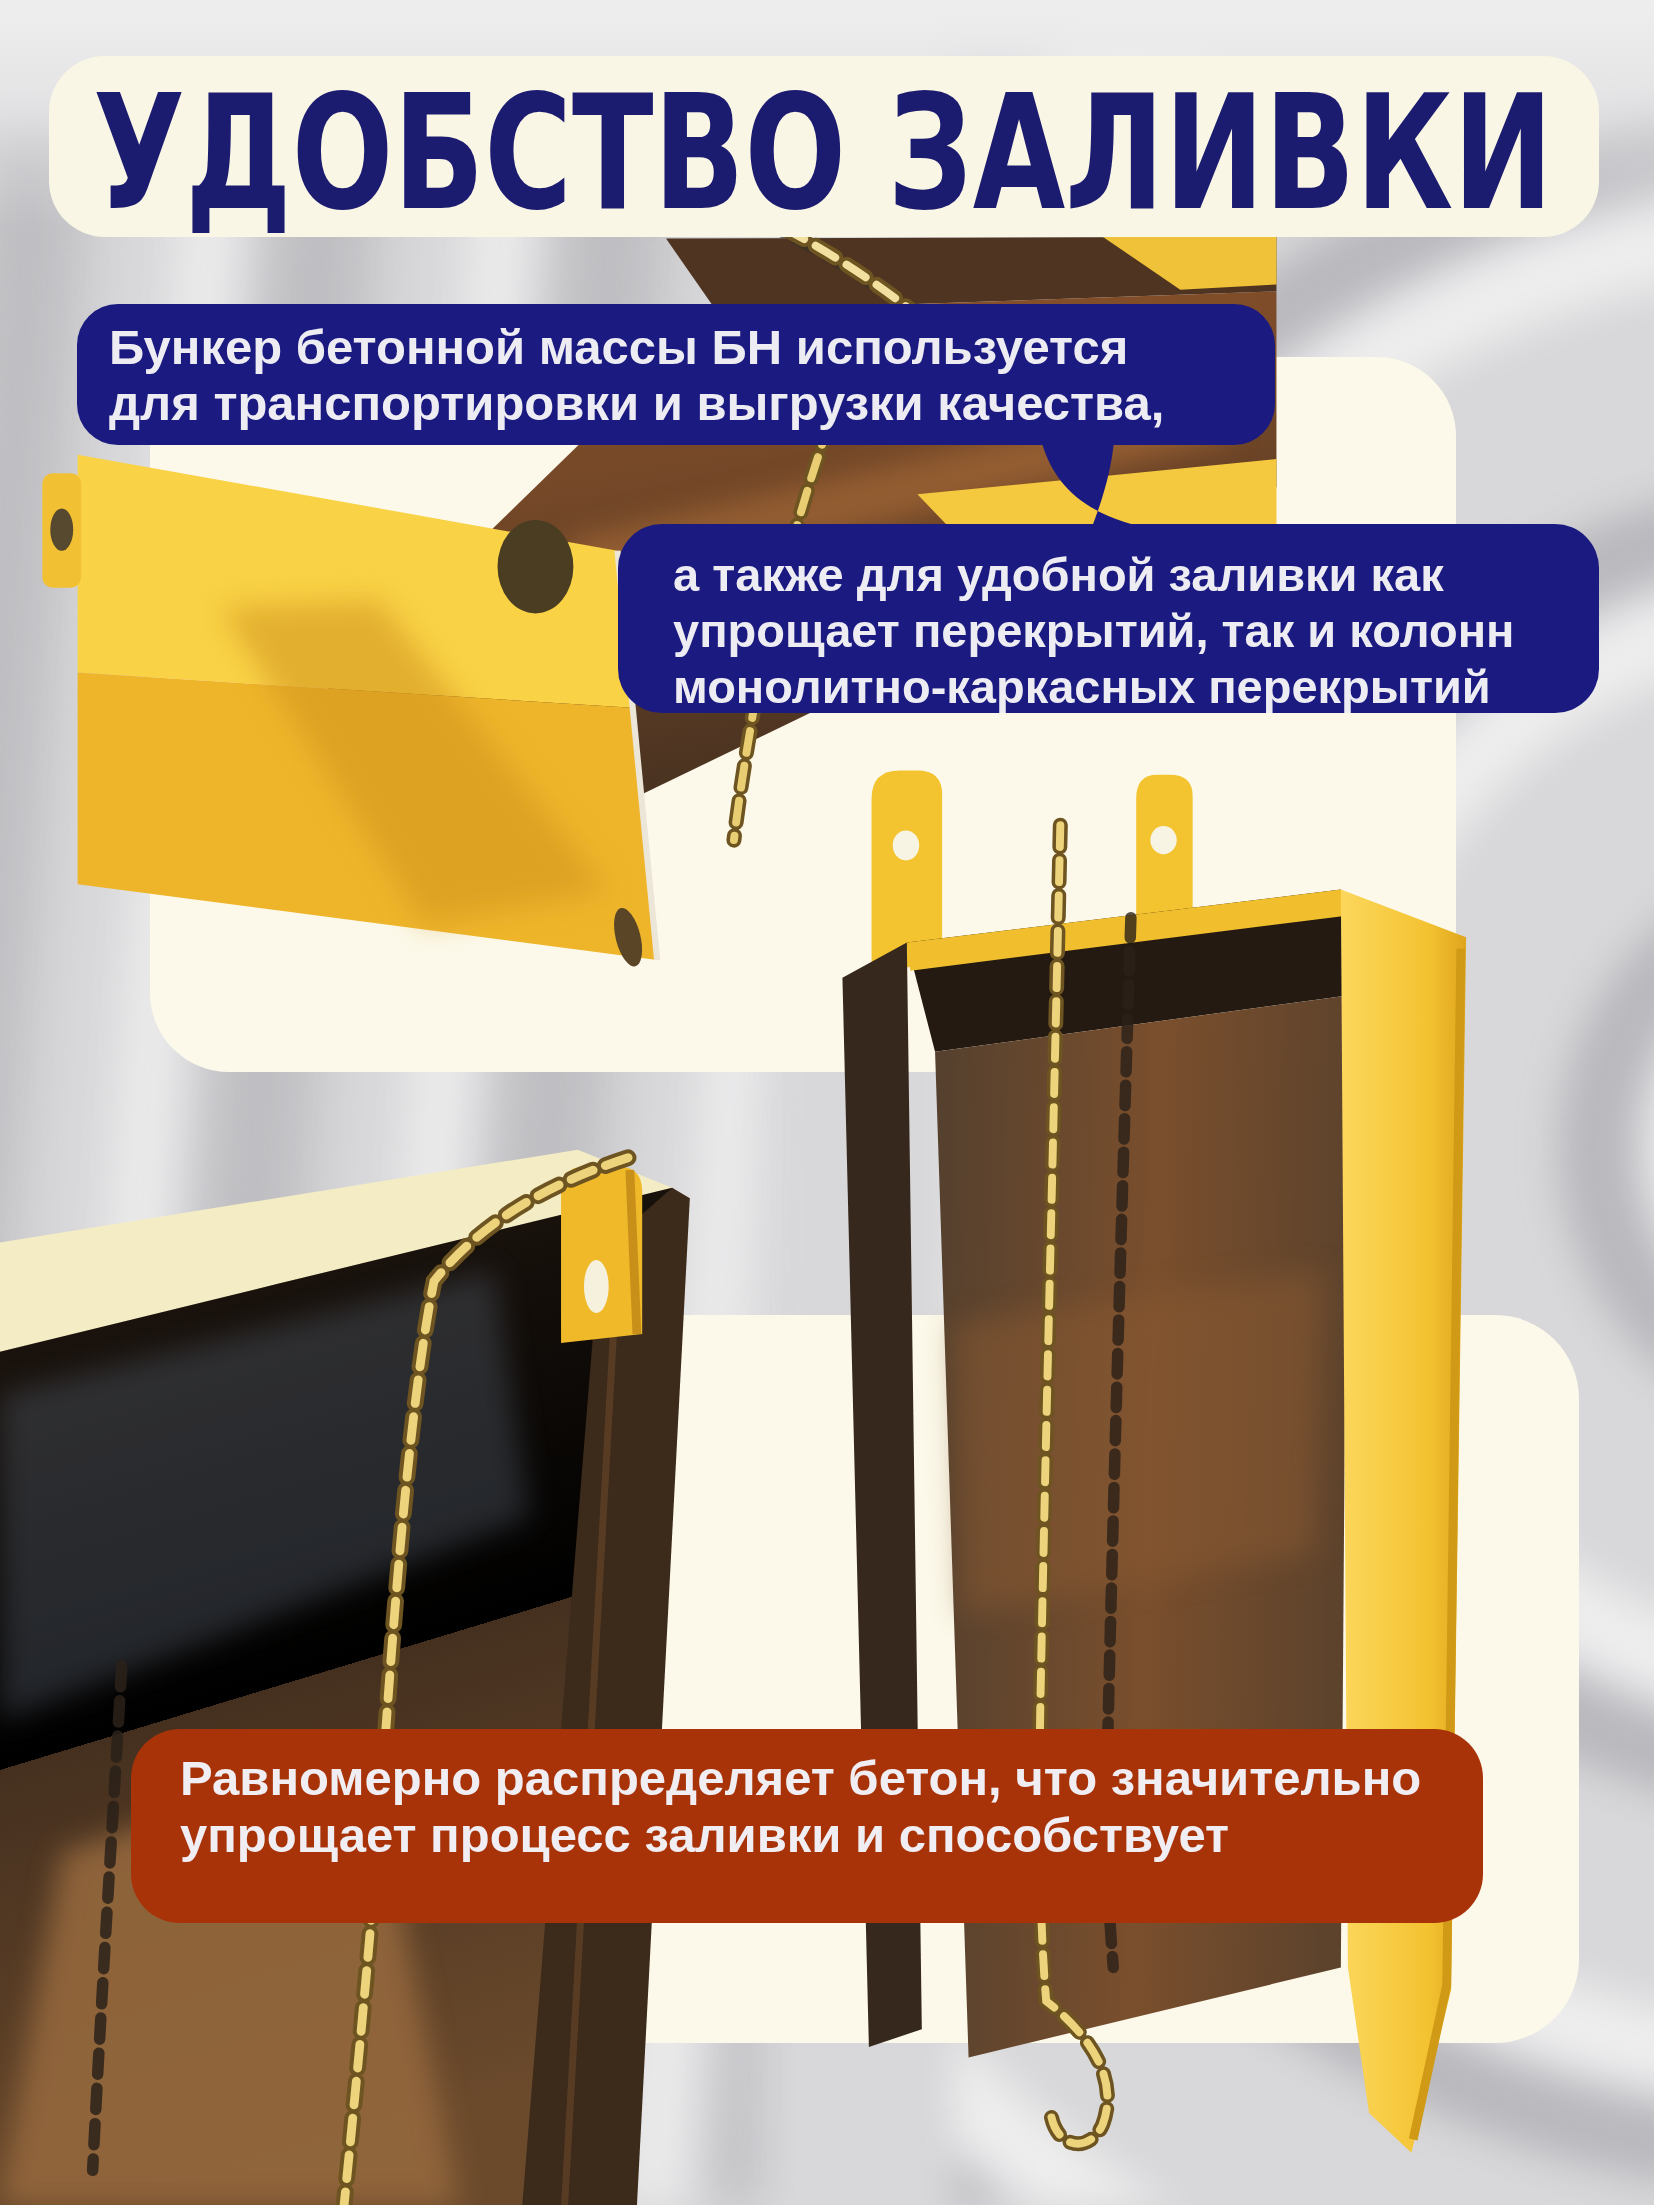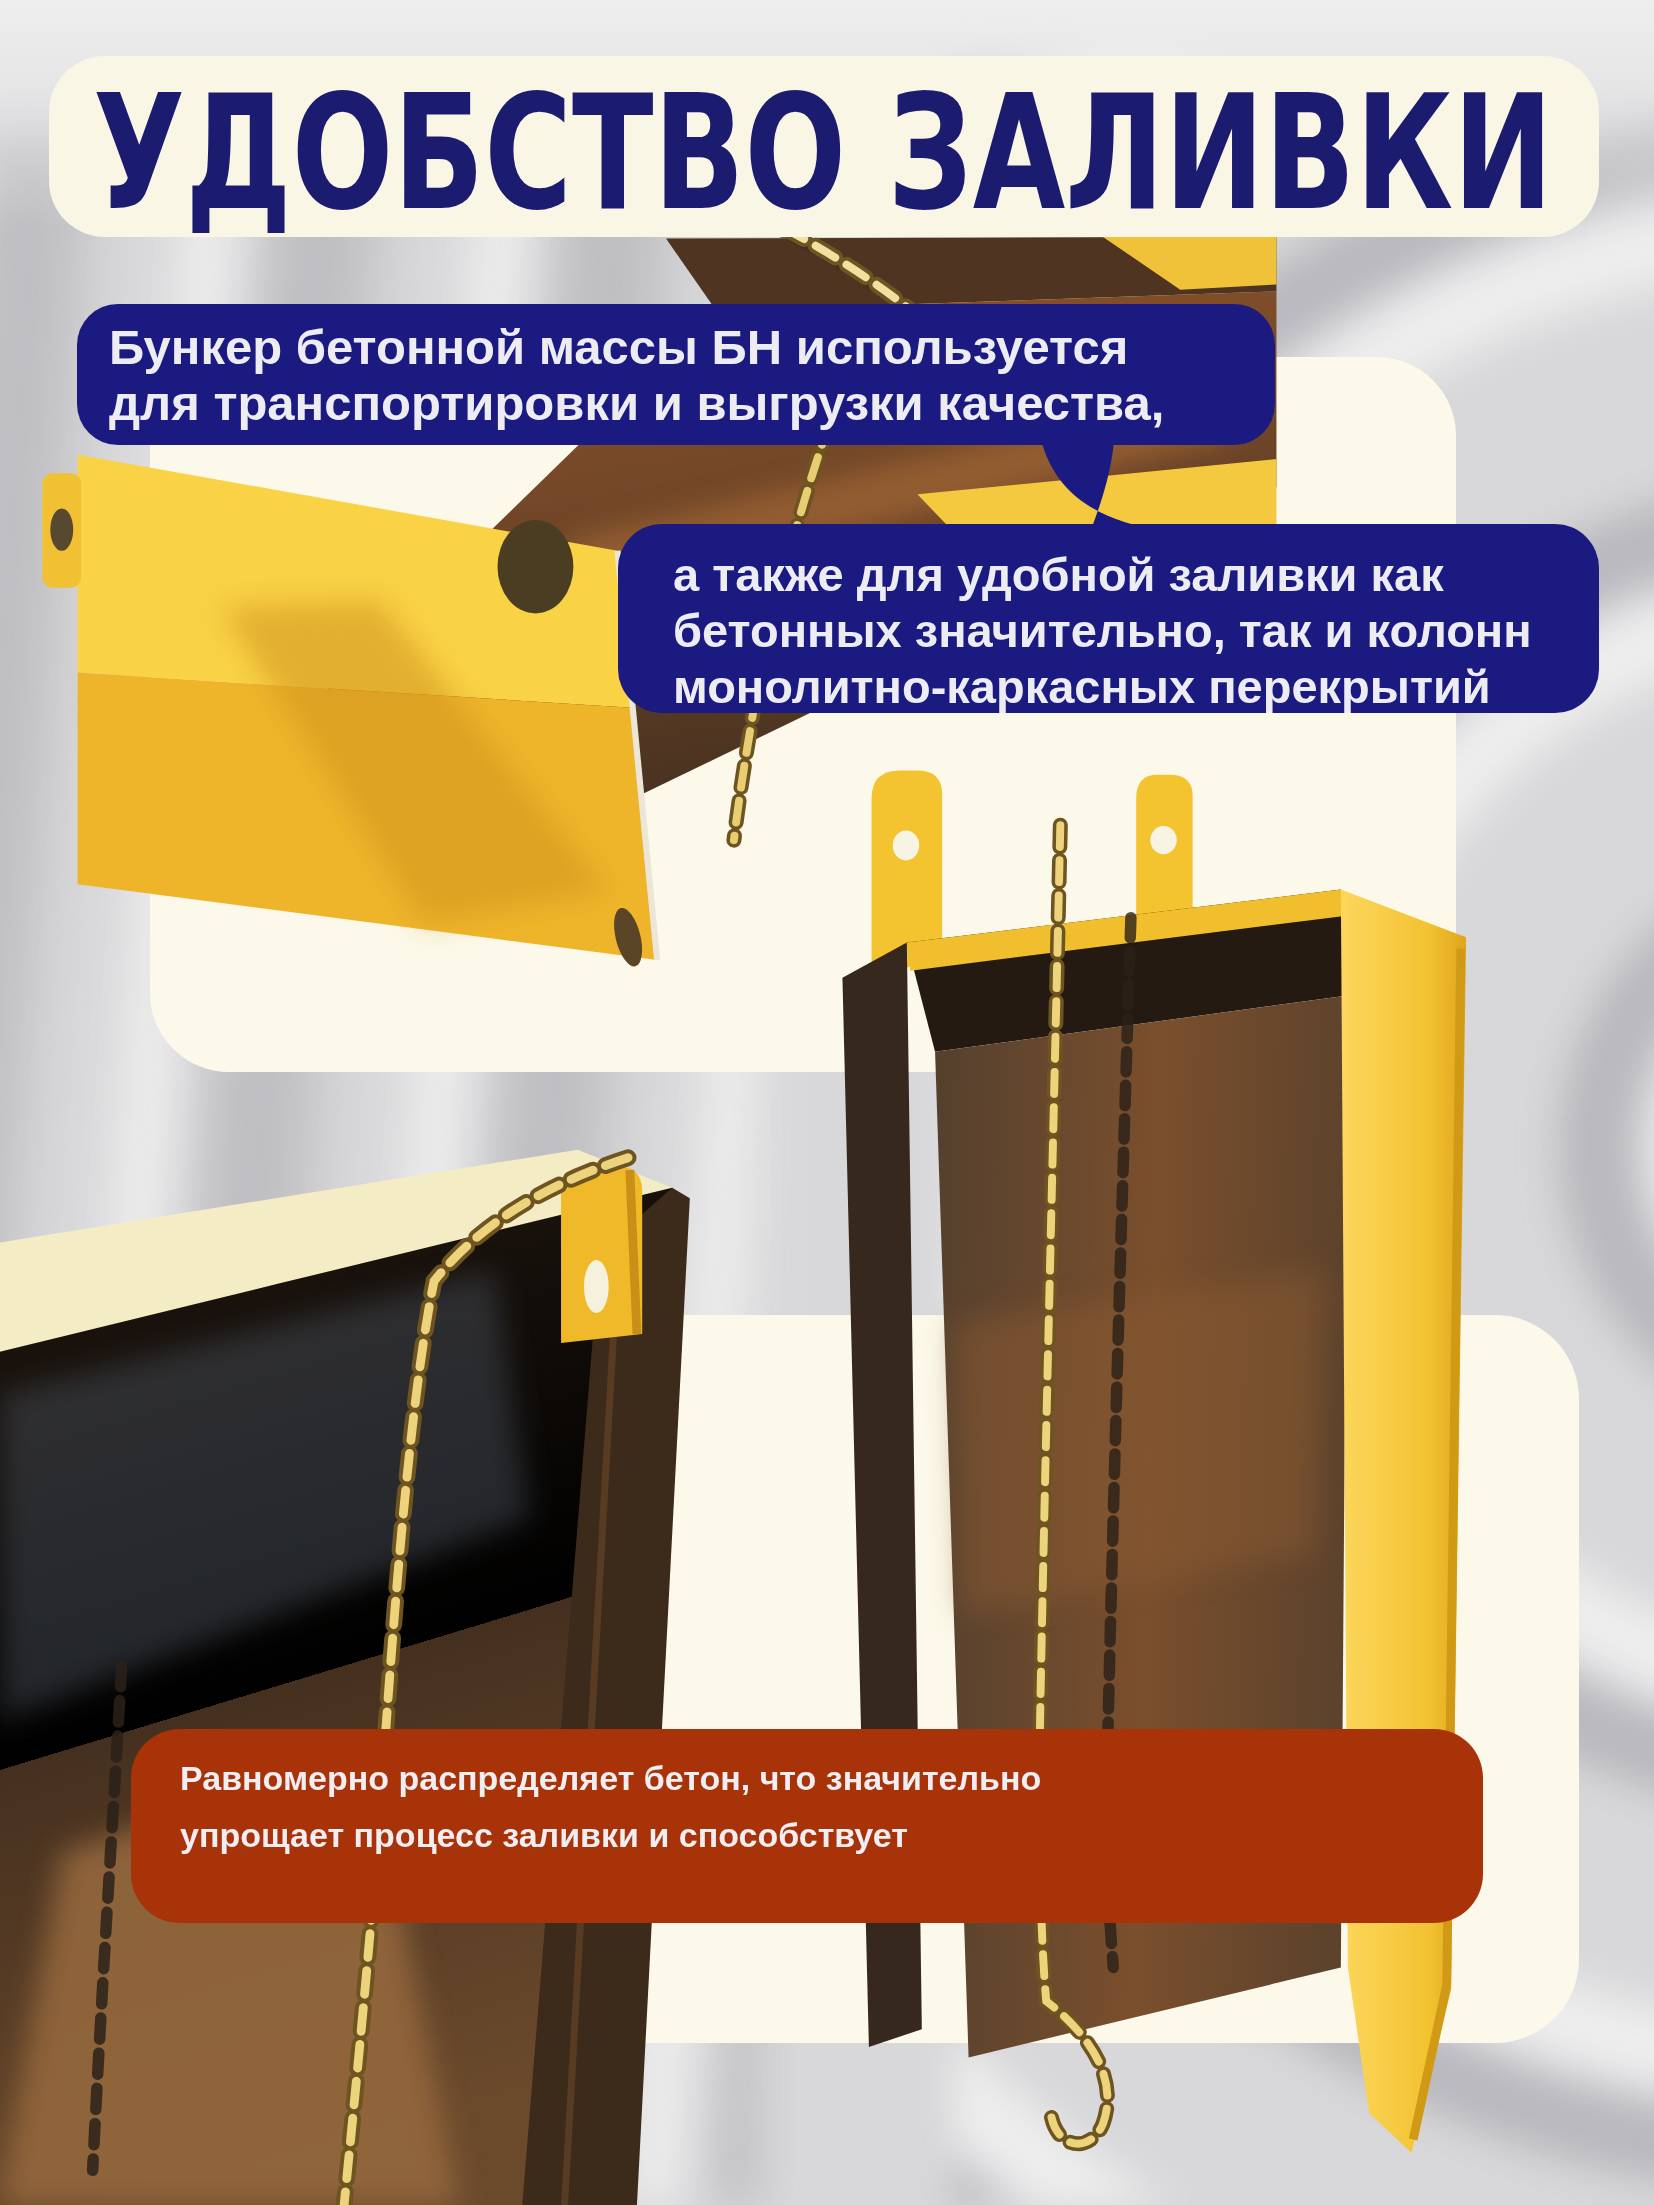--- a/index.html
+++ b/index.html
@@ -60,21 +60,21 @@
   }
   .bubble-secondary{
     left:618px;top:524px;width:981px;height:189px;border-radius:44px;
     padding:23px 0 0 55px;font-size:47px;line-height:56px;
   }
   .tail-layer{position:absolute;left:0;top:0;pointer-events:none;}
   .info-card-bottom{
     position:absolute;left:131px;top:1729px;width:1352px;height:194px;
     border-radius:49px;background:#a93309;color:#f0eef2;
     font-weight:bold;box-sizing:border-box;
-    padding:21px 8px 0 49px;font-size:34px;line-height:57px;
+    padding:21px 8px 0 49px;font-size:49px;line-height:57px;
   }
   .info-card-bottom .line{display:block;white-space:nowrap;}
 </style>
 </head>
 <body>
 
 <div class="poster">
 
   <div class="bg-base"></div>
   <div class="bg-arcs-right"></div>
@@ -185,21 +185,21 @@
     <span class="line">Бункер бетонной массы БН используется</span>
     <span class="line">для транспортировки и выгрузки качества,</span>
   </div>
 
   <svg class="tail-layer" width="1654" height="2206" viewBox="0 0 1875 2500">
     <path d="M1180,498 C1196,556 1238,588 1318,602 L1236,602 C1250,566 1260,532 1263,498 Z" fill="#1a1a80"></path>
   </svg>
 
   <div class="bubble bubble-secondary">
     <span class="line">а также для удобной заливки как</span>
-    <span class="line">бетонных значительно, так и колонн</span>
+    <span class="line">упрощает перекрытий, так и колонн</span>
     <span class="line">монолитно-каркасных перекрытий</span>
   </div>
 
   <div class="info-card-bottom">
     <span class="line">Равномерно распределяет бетон, что значительно</span>
     <span class="line">упрощает процесс заливки и способствует</span>
   </div>
 
 </div>
 

